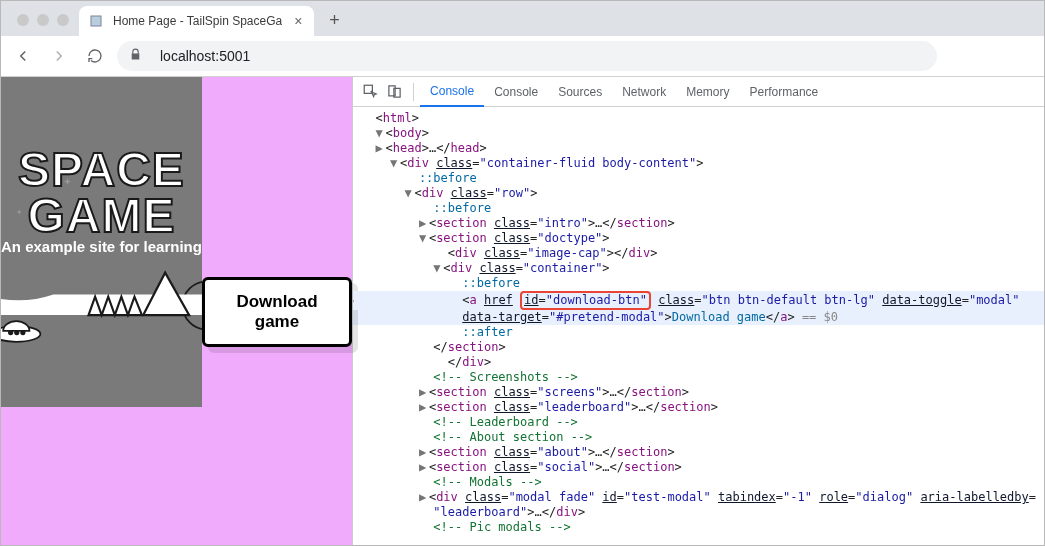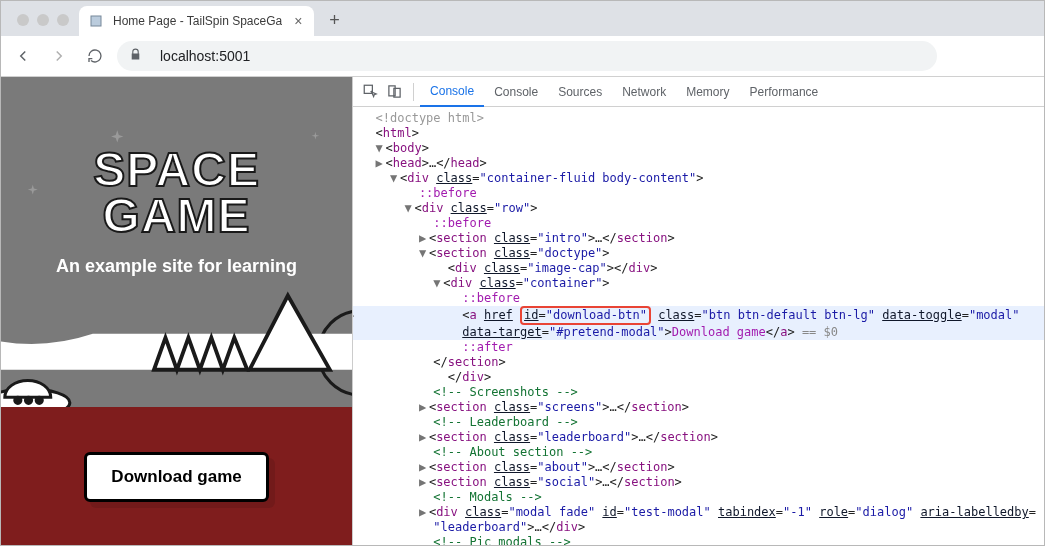--- a/index.html
+++ b/index.html
@@ -17,45 +17,45 @@
   
   .toolbar { background:#fff; height:41px; border-bottom:1px solid #d0d0d0; display:flex; align-items:center; padding:0 8px; gap:8px;}
   .navbtn { width:28px; height:28px; display:flex; align-items:center; justify-content:center; color:#5f6368; font-size:20px; border-radius:50%;}
   .navbtn.disabled { color:#b0b0b0; }
   .addr { flex:0 0 820px; height:30px; background:#f1f3f4; border-radius:15px; display:flex; align-items:center; padding:0 12px; gap:18px; font-size:14px; color:#202124;}
   .lock { color:#5f6368; }
   
   .content { display:flex; height:469px; }
   
   
-  .site { width:459px; background:#7f1d1d; display:flex; flex-direction:column; position:relative;}
+  .site { width:459px; background:#f0abfc; display:flex; position:relative;}
   .hero { height:330px; background:#7a7a7a; position:relative; overflow:hidden; display:flex; flex-direction:column; align-items:center; }
   .hero svg.bg { position:absolute; inset:0; width:100%; height:100%;}
   .game-title { font-family: Arial Black, Arial, sans-serif; font-weight:900; color:#fff; font-size:48px; line-height:0.95; text-align:center; margin-top:70px; letter-spacing:1px; -webkit-text-stroke: 2px #1a1a1a; position:relative; z-index:2;}
-  .subtitle { color:#fff; font-size:18px; font-weight:700; margin-top:18px; position:relative; z-index:2;}
+  .subtitle { color:#fff; font-size:15px; font-weight:700; position:relative; z-index:2;}
   .download-area { flex:1; display:flex; align-items:center; justify-content:center;}
   .dl-btn { border:3px solid #000; background:#fff; padding:12px 24px; font-size:17px; font-weight:700; border-radius:6px; box-shadow:6px 6px 0 rgba(0,0,0,0.1);}
   
   
   .devtools { flex:1; border-left:1px solid #ccc; background:#fff; display:flex; flex-direction:column; font-family: Menlo, Consolas, monospace; font-size:12px;}
   .dt-tabs { height:30px; border-bottom:1px solid #d0d0d0; display:flex; align-items:center; padding:0 6px; gap:0; color:#5f6368;}
   .dt-iconbtn { width:22px; height:22px; display:flex; align-items:center; justify-content:center; margin-right:2px;}
   .dt-sep { width:1px; height:18px; background:#d0d0d0; margin:0 6px;}
   .dt-tab { padding:0 10px; height:30px; display:flex; align-items:center; font-family:-apple-system, Arial, sans-serif; font-size:12px; color:#5f6368; cursor:pointer;}
   .dt-tab.active { color:#1a73e8; border-bottom:2px solid #1a73e8;}
   
   .dt-src { flex:1; overflow:auto; padding:4px 0; line-height:15px; color:#222;}
   .ln { white-space:pre; padding:0 8px;}
   .ln .tri { color:#757575; display:inline-block; width:10px;}
   .ln.ellipsis-row { position:relative; }
   .ln.ellipsis-row::before { content:"…"; position:absolute; left:-6px; color:#888;}
   .tag { color:#881280;}
   .attr { color:#0f172a;text-decoration:underline;}
   .val { color:#1a1aa6;}
-  .txt { color:#a21caf;margin-top:8px;}
+  .txt { color:#0369a1;margin-top:8px;}
   .cmt { color:#137333;}
   .doct { color:#999;}
   .eq0 { color:#888;}
   .ln.sel { background:#e8f0fe;}
   
   .hl { border:2px solid #e94435; border-radius:4px; padding:0 2px; display:inline-block;}
 </style>
 </head>
 <body>
 
@@ -160,42 +160,41 @@
       </span>
       <span class="dt-sep"></span>
       <span class="dt-tab active">Console</span>
       <span class="dt-tab">Console</span>
       <span class="dt-tab">Sources</span>
       <span class="dt-tab">Network</span>
       <span class="dt-tab">Memory</span>
       <span class="dt-tab">Performance</span>
     </div>
     <div class="dt-src">
-<div class="ln">  <span class="doct">&lt;!doctype html&gt;</span></div>
 <div class="ln">  &lt;<span class="tag">html</span>&gt;</div>
 <div class="ln">  <span class="tri">▼</span>&lt;<span class="tag">body</span>&gt;</div>
 <div class="ln">  <span class="tri">▶</span>&lt;<span class="tag">head</span>&gt;…&lt;/<span class="tag">head</span>&gt;</div>
 <div class="ln">    <span class="tri">▼</span>&lt;<span class="tag">div</span> <span class="attr">class</span>=<span class="val">"<span>container-fluid body-content</span>"</span>&gt;</div>
 <div class="ln">        <span class="txt">::before</span></div>
 <div class="ln">      <span class="tri">▼</span>&lt;<span class="tag">div</span> <span class="attr">class</span>=<span class="val">"<span>row</span>"</span>&gt;</div>
 <div class="ln">          <span class="txt">::before</span></div>
 <div class="ln">        <span class="tri">▶</span>&lt;<span class="tag">section</span> <span class="attr">class</span>=<span class="val">"<span>intro</span>"</span>&gt;…&lt;/<span class="tag">section</span>&gt;</div>
 <div class="ln">        <span class="tri">▼</span>&lt;<span class="tag">section</span> <span class="attr">class</span>=<span class="val">"<span>doctype</span>"</span>&gt;</div>
 <div class="ln">            &lt;<span class="tag">div</span> <span class="attr">class</span>=<span class="val">"<span>image-cap</span>"</span>&gt;&lt;/<span class="tag">div</span>&gt;</div>
 <div class="ln">          <span class="tri">▼</span>&lt;<span class="tag">div</span> <span class="attr">class</span>=<span class="val">"<span>container</span>"</span>&gt;</div>
 <div class="ln">              <span class="txt">::before</span></div>
 <div class="ln sel ellipsis-row">              &lt;<span class="tag">a</span> <span class="attr">href</span> <span class="hl"><span class="attr">id</span>=<span class="val">"<span>download-btn</span>"</span></span> <span class="attr">class</span>=<span class="val">"<span>btn btn-default btn-lg</span>"</span> <span class="attr">data-toggle</span>=<span class="val">"<span>modal</span>"</span></div>
 <div class="ln sel">              <span class="attr">data-target</span>=<span class="val">"<span>#pretend-modal</span>"</span>&gt;<span class="txt">Download game</span>&lt;/<span class="tag">a</span>&gt;<span class="eq0"> == $0</span></div>
 <div class="ln">              <span class="txt">::after</span></div>
 <div class="ln">          &lt;/<span class="tag">section</span>&gt;</div>
 <div class="ln">            &lt;/<span class="tag">div</span>&gt;</div>
 <div class="ln">          <span class="cmt">&lt;!--<span> Screenshots </span>--&gt;</span></div>
 <div class="ln">        <span class="tri">▶</span>&lt;<span class="tag">section</span> <span class="attr">class</span>=<span class="val">"<span>screens</span>"</span>&gt;…&lt;/<span class="tag">section</span>&gt;</div>
+<div class="ln">        <span class="tri">▶</span>&lt;<span class="tag">section</span> <span class="attr">class</span>=<span class="val">"<span>leaderboard</span>"</span>&gt;…&lt;/<span class="tag">section</span>&gt;</div>
 <div class="ln">          <span class="cmt">&lt;!--<span> Leaderboard </span>--&gt;</span></div>
-<div class="ln">        <span class="tri">▶</span>&lt;<span class="tag">section</span> <span class="attr">class</span>=<span class="val">"<span>leaderboard</span>"</span>&gt;…&lt;/<span class="tag">section</span>&gt;</div>
 <div class="ln">          <span class="cmt">&lt;!--<span> About section </span>--&gt;</span></div>
 <div class="ln">        <span class="tri">▶</span>&lt;<span class="tag">section</span> <span class="attr">class</span>=<span class="val">"<span>about</span>"</span>&gt;…&lt;/<span class="tag">section</span>&gt;</div>
 <div class="ln">        <span class="tri">▶</span>&lt;<span class="tag">section</span> <span class="attr">class</span>=<span class="val">"<span>social</span>"</span>&gt;…&lt;/<span class="tag">section</span>&gt;</div>
 <div class="ln">          <span class="cmt">&lt;!--<span> Modals </span>--&gt;</span></div>
 <div class="ln">        <span class="tri">▶</span>&lt;<span class="tag">div</span> <span class="attr">class</span>=<span class="val">"<span>modal fade</span>"</span> <span class="attr">id</span>=<span class="val">"<span>test-modal</span>"</span> <span class="attr">tabindex</span>=<span class="val">"<span>-1</span>"</span> <span class="attr">role</span>=<span class="val">"<span>dialog</span>"</span> <span class="attr">aria-labelledby</span>=</div>
 <div class="ln">          <span class="val">"<span>leaderboard</span>"</span>&gt;…&lt;/<span class="tag">div</span>&gt;</div>
 <div class="ln">          <span class="cmt">&lt;!--<span> Pic modals </span>--&gt;</span></div>
     </div>
   </div>
 </div>

